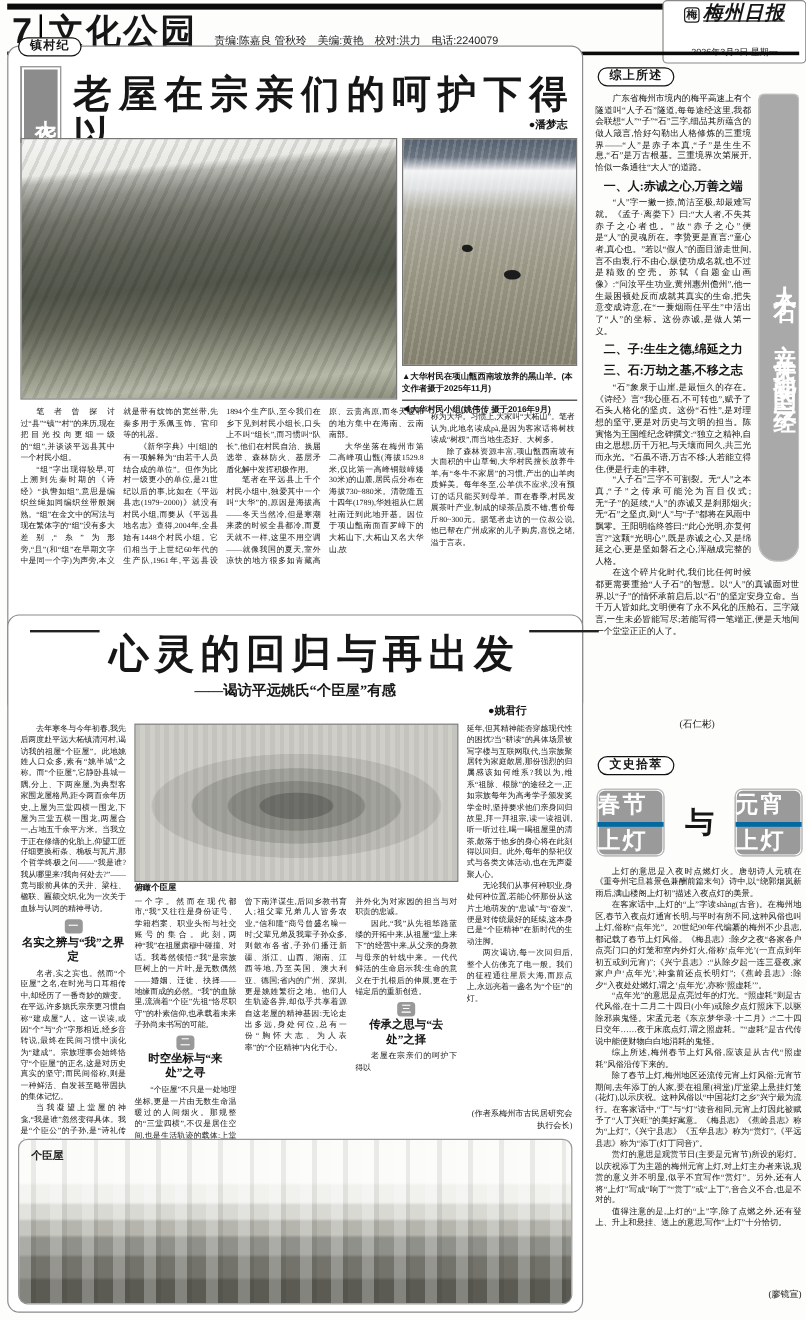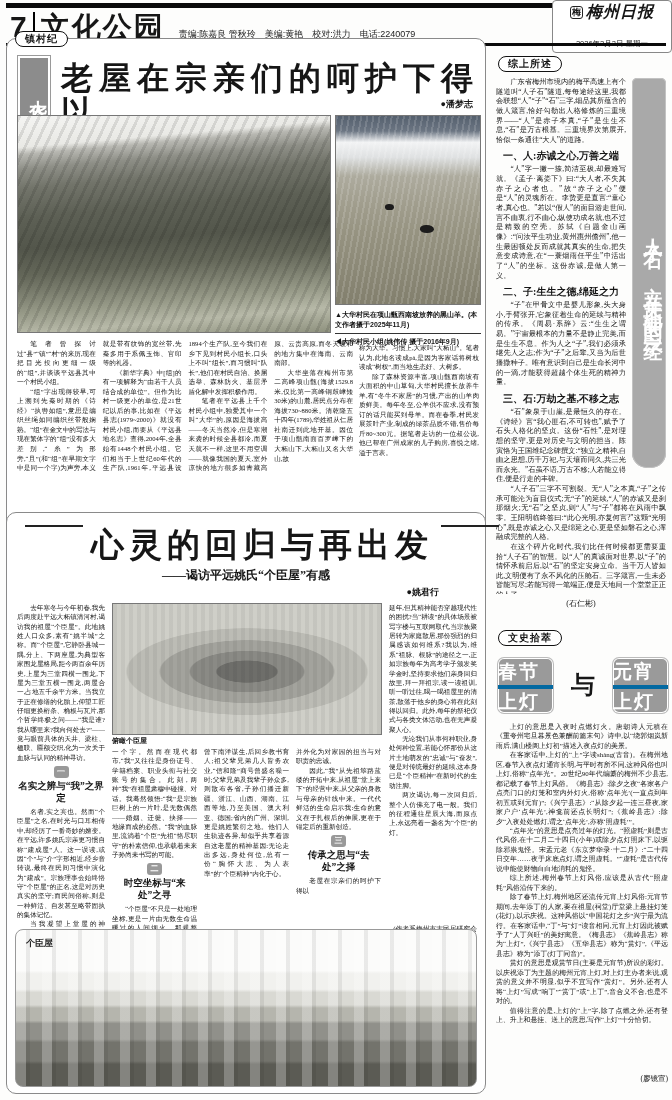--- a/index.html
+++ b/index.html
@@ -13,21 +13,21 @@
   .hdr { position:absolute; left:10px; top:9px; width:652px; height:33px; display:flex; align-items:flex-end; }
   .pageno { font:900 30px/30px "Liberation Sans", sans-serif; }
   .hdr-div { width:2px; height:30px; background:#000; margin:0 6px; }
   .section-title { font:900 29px/29px "Liberation Sans", sans-serif; letter-spacing:2px; }
   .credits { font:9px/11px "Liberation Sans", sans-serif; margin:0 0 2px 14px; color:#222; }
   .masthead { position:absolute; right:0; top:0; width:120px; text-align:center;
               border:1px solid #888; border-radius:4px; padding:2px 4px 3px; background:#fff; }
   .mast-row { display:flex; align-items:center; justify-content:center; gap:3px; }
   .mast-logo { width:13px; height:13px; border:1.5px solid #222; border-radius:3px;
                font:bold 9px/11px "Liberation Serif", serif; text-align:center; }
-  .mast-name { font:bold italic 16px/18px "Liberation Serif", serif; letter-spacing:1px; }
+  .mast-name { font:bold italic 16px/18px "Liberation Serif", serif; letter-spacing:1px;text-decoration:underline; }
   .mast-date { font:7.5px/10px "Liberation Sans", sans-serif; color:#222; margin-top:18px; }
 
   
   .artbox { position:absolute; border:1px solid #8a8a8a; border-radius:10px; background:#fff; }
   .stadium { display:inline-block; background:#fff; border:1.5px solid #111; border-radius:9px;
              padding:1px 9px; font:bold 10px/12px "Liberation Sans", sans-serif; letter-spacing:1px; }
 
   
   .topbox { left:6px; top:38px; width:480px; height:557px; }
   .topbox .stadium { position:absolute; top:-8px; left:8px; }
@@ -102,21 +102,21 @@
       radial-gradient(ellipse 62% 46% at 50% 52%, #6e6e6a 0 18%, #8a8a85 19% 34%, #a3a39d 35% 52%, #bcbcb5 53% 72%, #cfcfc8 73% 100%); }
   .aerial-cap { font:bold 7px/12px "Liberation Sans", sans-serif; }
   .midgrid { display:flex; gap:7px; flex:1; overflow:hidden; }
   .midgrid .mcol { width:85px; height:100%; }
   .subhd { text-align:center; margin:4px 0 3px; }
   .subhd .num { display:inline-block; width:15px; height:12px; background:#999; color:#fff;
                 border-radius:3px; font:bold 8px/12px "Liberation Sans", sans-serif; }
   .subhd .t { display:block; font:bold 9.5px/12px "Liberation Serif", serif; margin-top:2px; }
   .m5wrap { height:318px; overflow:hidden; }
   .msig { text-align:right; font-size:6.8px; margin-top:3px; }
-  .villphoto { position:absolute; left:8px; bottom:6px; width:462px; height:158px; border-radius:8px;
+  .villphoto { position:absolute; left:8px; bottom:6px; width:462px; height:138px; border-radius:8px;
     border:1px solid #999; overflow:hidden;
     background:
       repeating-linear-gradient(90deg, rgba(255,255,255,.25) 0 10px, rgba(0,0,0,.07) 10px 14px, rgba(0,0,0,0) 14px 26px),
       linear-gradient(180deg,#fbfbfa 0 26%,#f1f1ee 28% 38%,#d9d9d3 40% 48%,#b5b5ad 50% 58%,#90908a 60% 70%,#73736c 72% 84%,#5b5b54 86% 100%); }
   .villlabel { position:absolute; left:10px; top:8px; font:bold 9px/11px "Liberation Sans", sans-serif; color:#222; }
 </style>
 </head>
 <body>
 
 <div class="page">
@@ -165,21 +165,20 @@
     </div>
   </div>
 
   <span class="stadium rlabel1">综上所述</span>
   <div class="rcol">
     <div class="vbar">人子石:立在天地间的三字经</div>
     <p class="ind">广东省梅州市境内的梅平高速上有个隧道叫“人子石”隧道,每每途经这里,我都会联想“人”“子”“石”三字,细品其所蕴含的做人箴言,恰好勾勒出人格修炼的三重境界——“人”是赤子本真,“子”是生生不息,“石”是万古根基。三重境界次第展开,恰似一条通往“大人”的道路。</p>
     <div class="rhead">一、人:赤诚之心,万善之端</div>
     <p class="ind">“人”字一撇一捺,简洁至极,却最难写就。《孟子·离娄下》曰:“大人者,不失其赤子之心者也。”故“赤子之心”便是“人”的灵魂所在。李贽更是直言:“童心者,真心也。”若以“假人”的面目游走世间,言不由衷,行不由心,纵使功成名就,也不过是精致的空壳。苏轼《自题金山画像》:“问汝平生功业,黄州惠州儋州”,他一生最困顿处反而成就其真实的生命,把失意变成诗意,在“一蓑烟雨任平生”中活出了“人”的坐标。这份赤诚,是做人第一义。</p>
     <div class="rhead">二、子:生生之德,绵延之力</div>
-    <p class="ind">“子”在甲骨文中是婴儿形象,头大身小,手臂张开,它象征着生命的延续与精神的传承。《周易·系辞》云:“生生之谓易。”宇宙最根本的力量不是静止完美,而是生生不息。作为人之“子”,我们必须承继先人之志;作为“子”之后辈,又当为后世播撒种子。唯有意识到自己是生命长河中的一滴,才能获得超越个体生死的精神力量。</p>
     <div class="rhead">三、石:万劫之基,不移之志</div>
     <p class="ind">“石”象泉于山崖,是最恒久的存在。《诗经》言“我心匪石,不可转也”,赋予了石头人格化的坚贞。这份“石性”,是对理想的坚守,更是对历史与文明的担当。陈寅恪为王国维纪念碑撰文:“独立之精神,自由之思想,历千万祀,与天壤而同久,共三光而永光。”石虽不语,万古不移;人若能立得住,便是行走的丰碑。</p>
     <p class="ind">“人子石”三字不可割裂。无“人”之本真,“子”之传承可能沦为盲目仪式;无“子”的延续,“人”的赤诚又是刹那烟火;无“石”之坚贞,则“人”与“子”都将在风雨中飘零。王阳明临终答曰:“此心光明,亦复何言?”这颗“光明心”,既是赤诚之心,又是绵延之心,更是坚如磐石之心,浑融成完整的人格。</p>
     <p class="ind">在这个碎片化时代,我们比任何时候都更需要重拾“人子石”的智慧。以“人”的真诚面对世界,以“子”的情怀承前启后,以“石”的坚定安身立命。当千万人皆如此,文明便有了永不风化的压舱石。三字箴言,一生未必皆能写尽;若能写得一笔端正,便是天地间一个堂堂正正的人了。</p>
   </div>
   <div class="rsig">(石仁彬)</div>
 
   <span class="stadium rlabel2">文史拾萃</span>
   <div class="wtitle">
     <div class="wbox">

